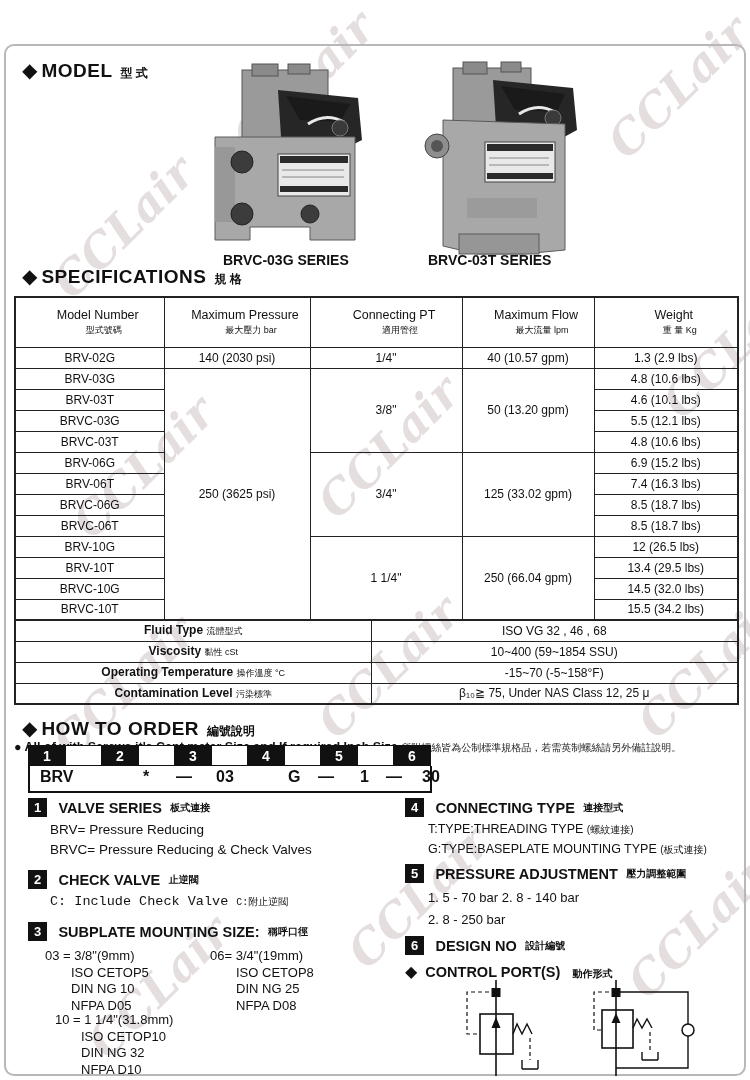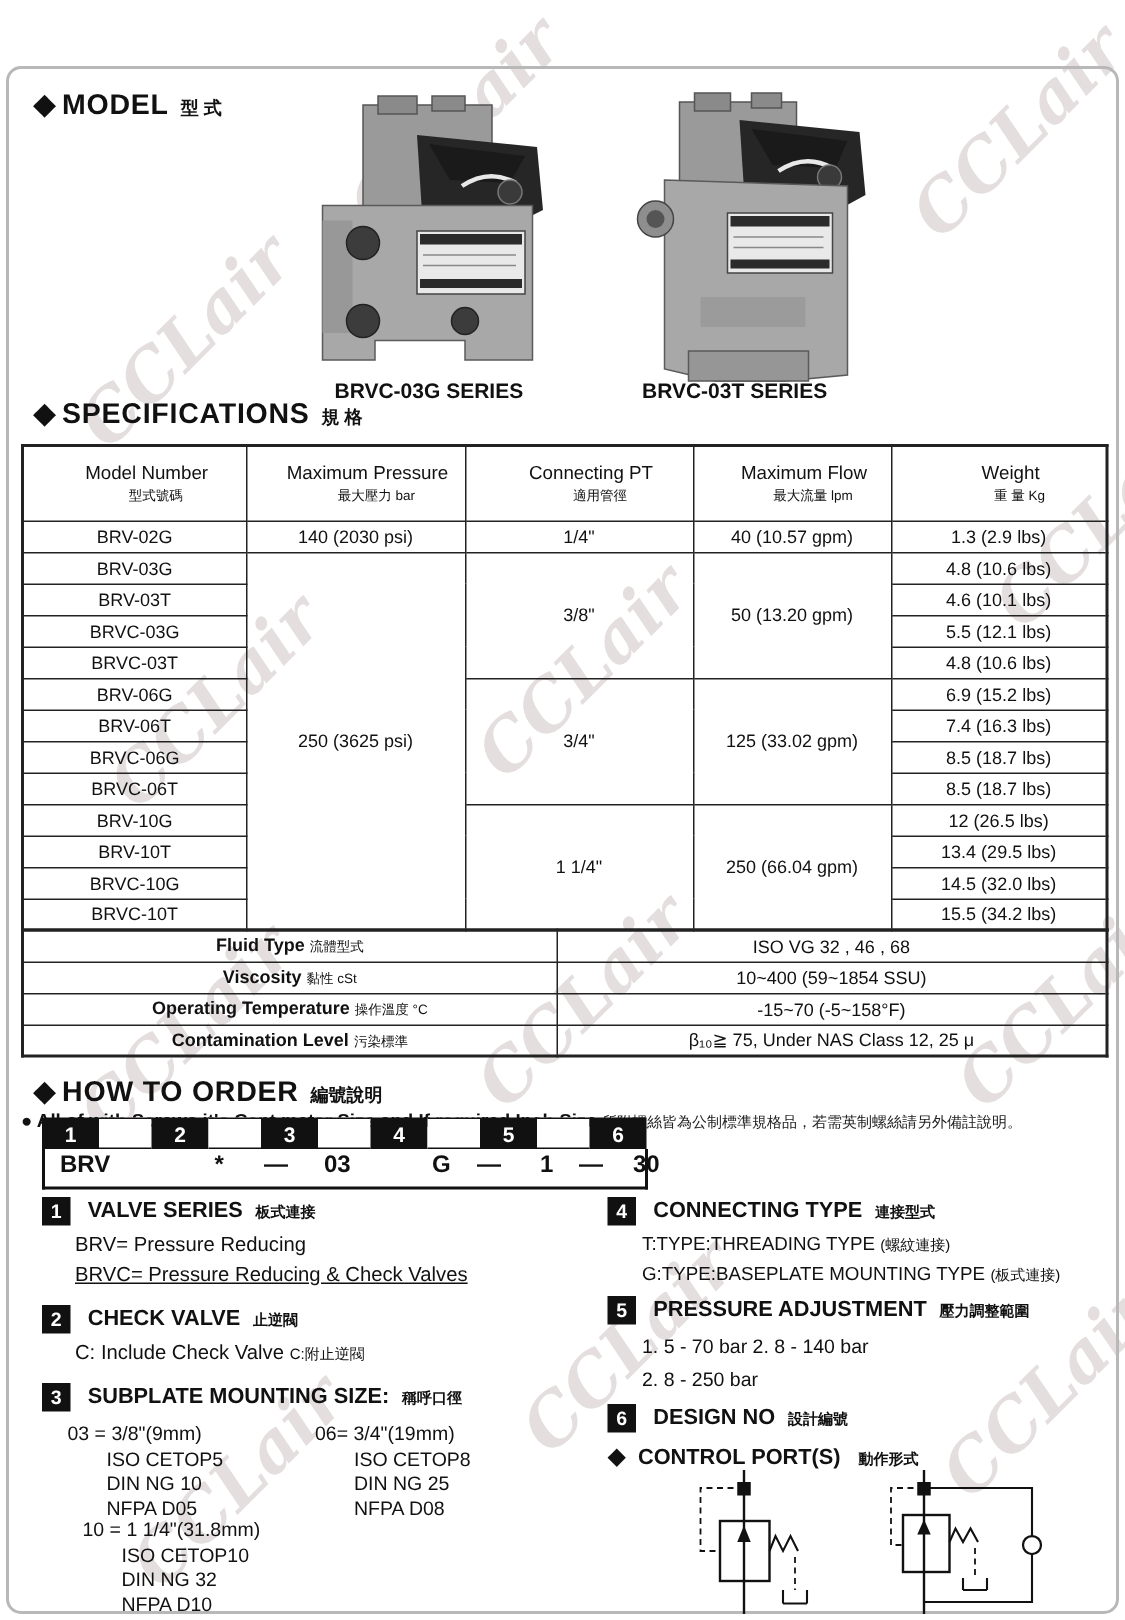--- a/index.html
+++ b/index.html
@@ -309,28 +309,28 @@
       <span class="ocode" style="left:392px;">30</span>
     </div>
   </div>
 
   <div class="layer" style="left:28px; top:798px;">
     <span class="numbox">1</span>
     <span class="ntitle">VALVE SERIES</span>
     <span class="nzh">板式連接</span>
   </div>
   <span class="sline layer" style="left:50px; top:822px;">BRV= Pressure Reducing</span>
-  <span class="sline layer" style="left:50px; top:842px;text-decoration:underline;">BRVC= Pressure Reducing &amp; Check Valves</span>
+  <span class="sline layer" style="left:50px; top:842px;">BRVC= Pressure Reducing &amp; Check Valves</span>
 
   <div class="layer" style="left:28px; top:870px;">
     <span class="numbox">2</span>
     <span class="ntitle">CHECK VALVE</span>
     <span class="nzh">止逆閥</span>
   </div>
-  <span class="sline layer" style="left:50px; top:894px;">
+  <span class="sline layer" style="left:50px; top:894px;font-family:Liberation Mono, monospace;">
     <span>C: Include Check Valve</span> <small>C:附止逆閥</small>
   </span>
 
   <div class="layer" style="left:28px; top:922px;">
     <span class="numbox">3</span>
     <span class="ntitle">SUBPLATE MOUNTING SIZE:</span>
     <span class="nzh">稱呼口徑</span>
   </div>
   <div class="grp layer" style="left:45px; top:948px;">
     <div class="g-line0">03 = 3/8"(9mm)</div>

